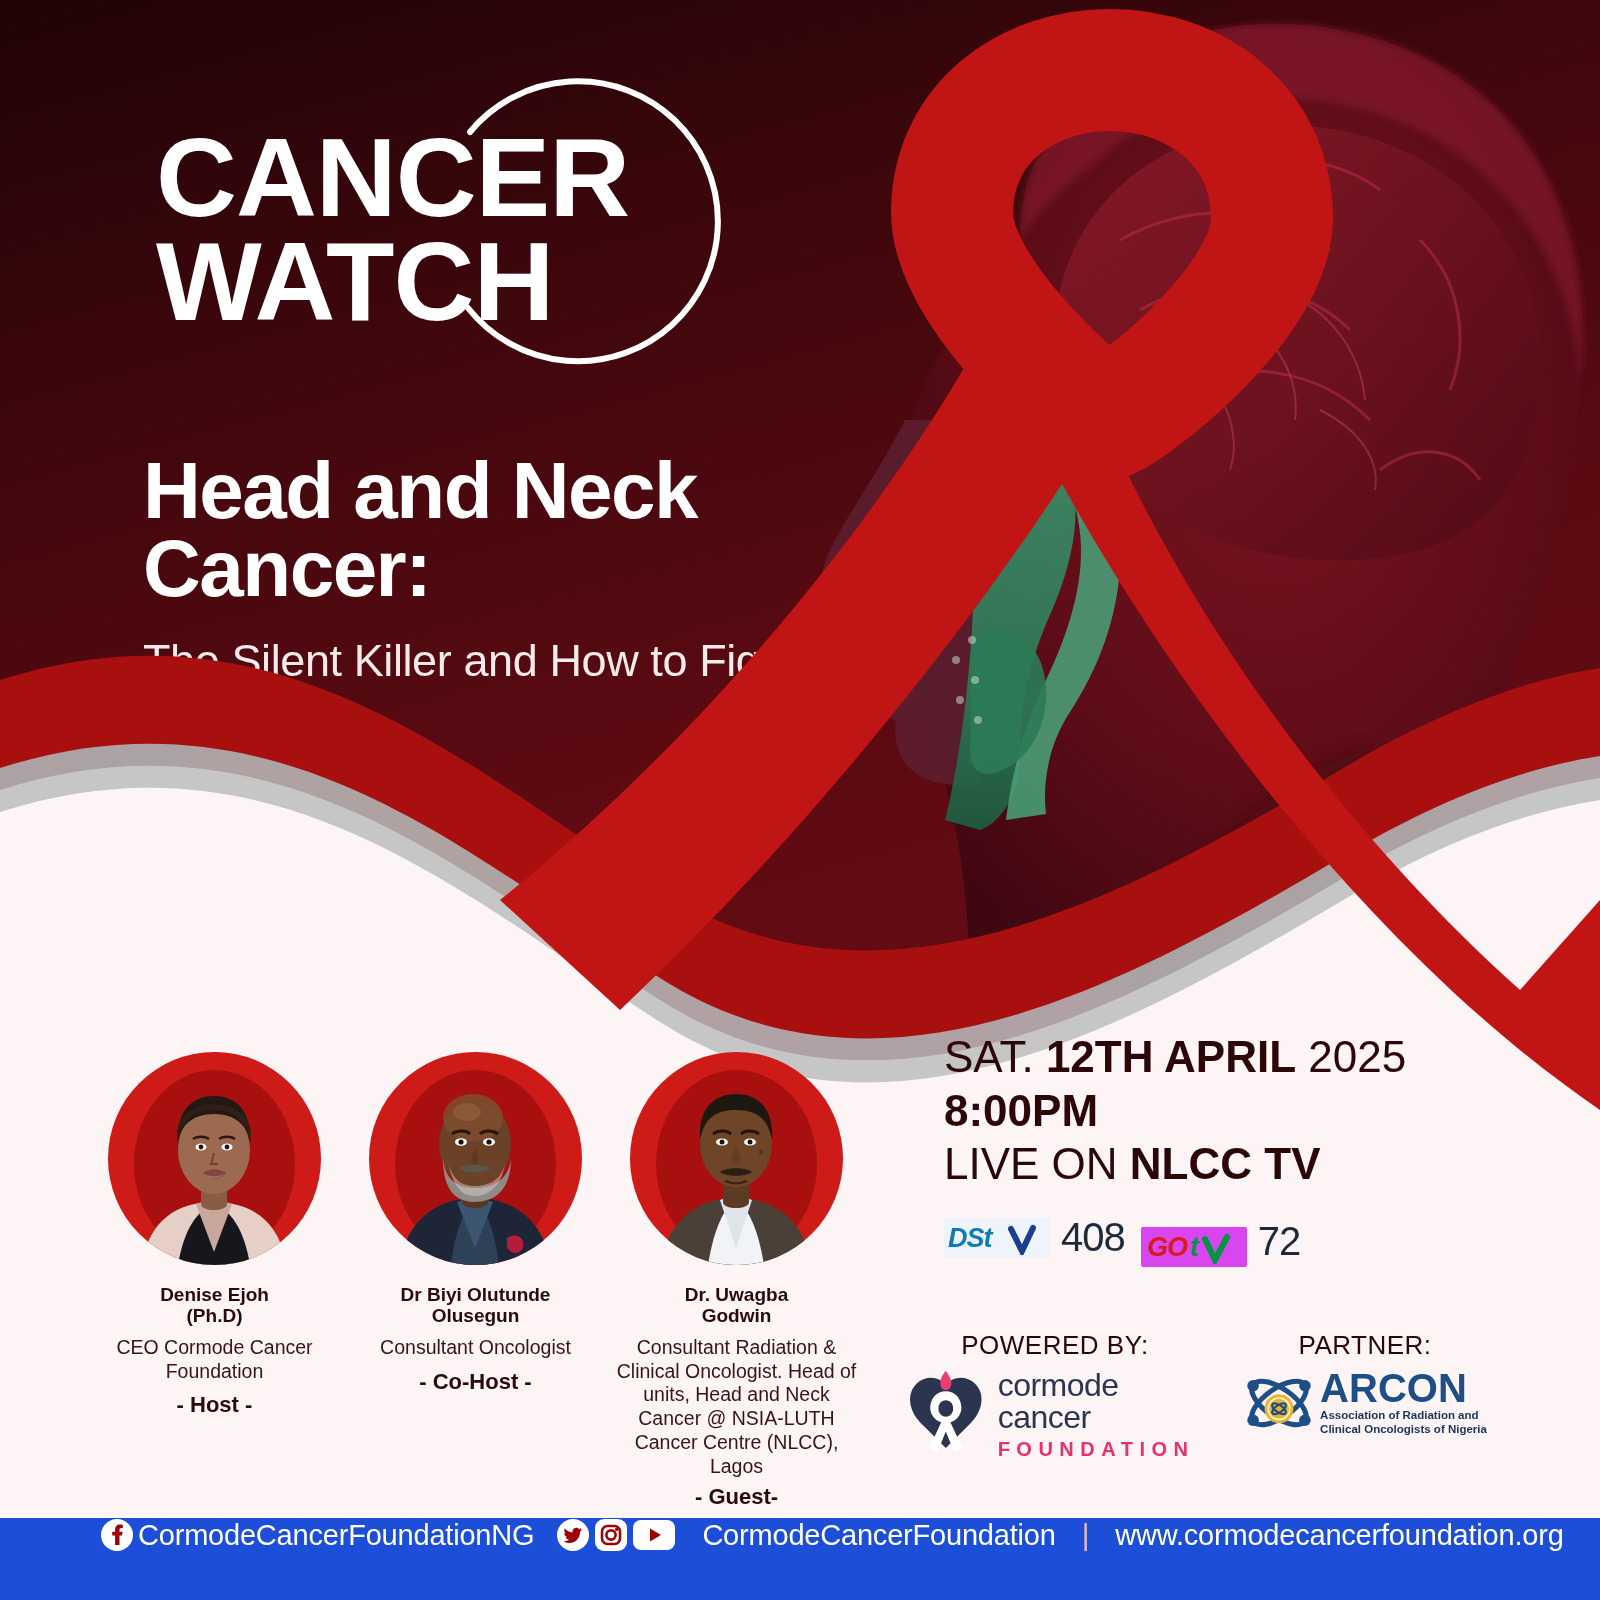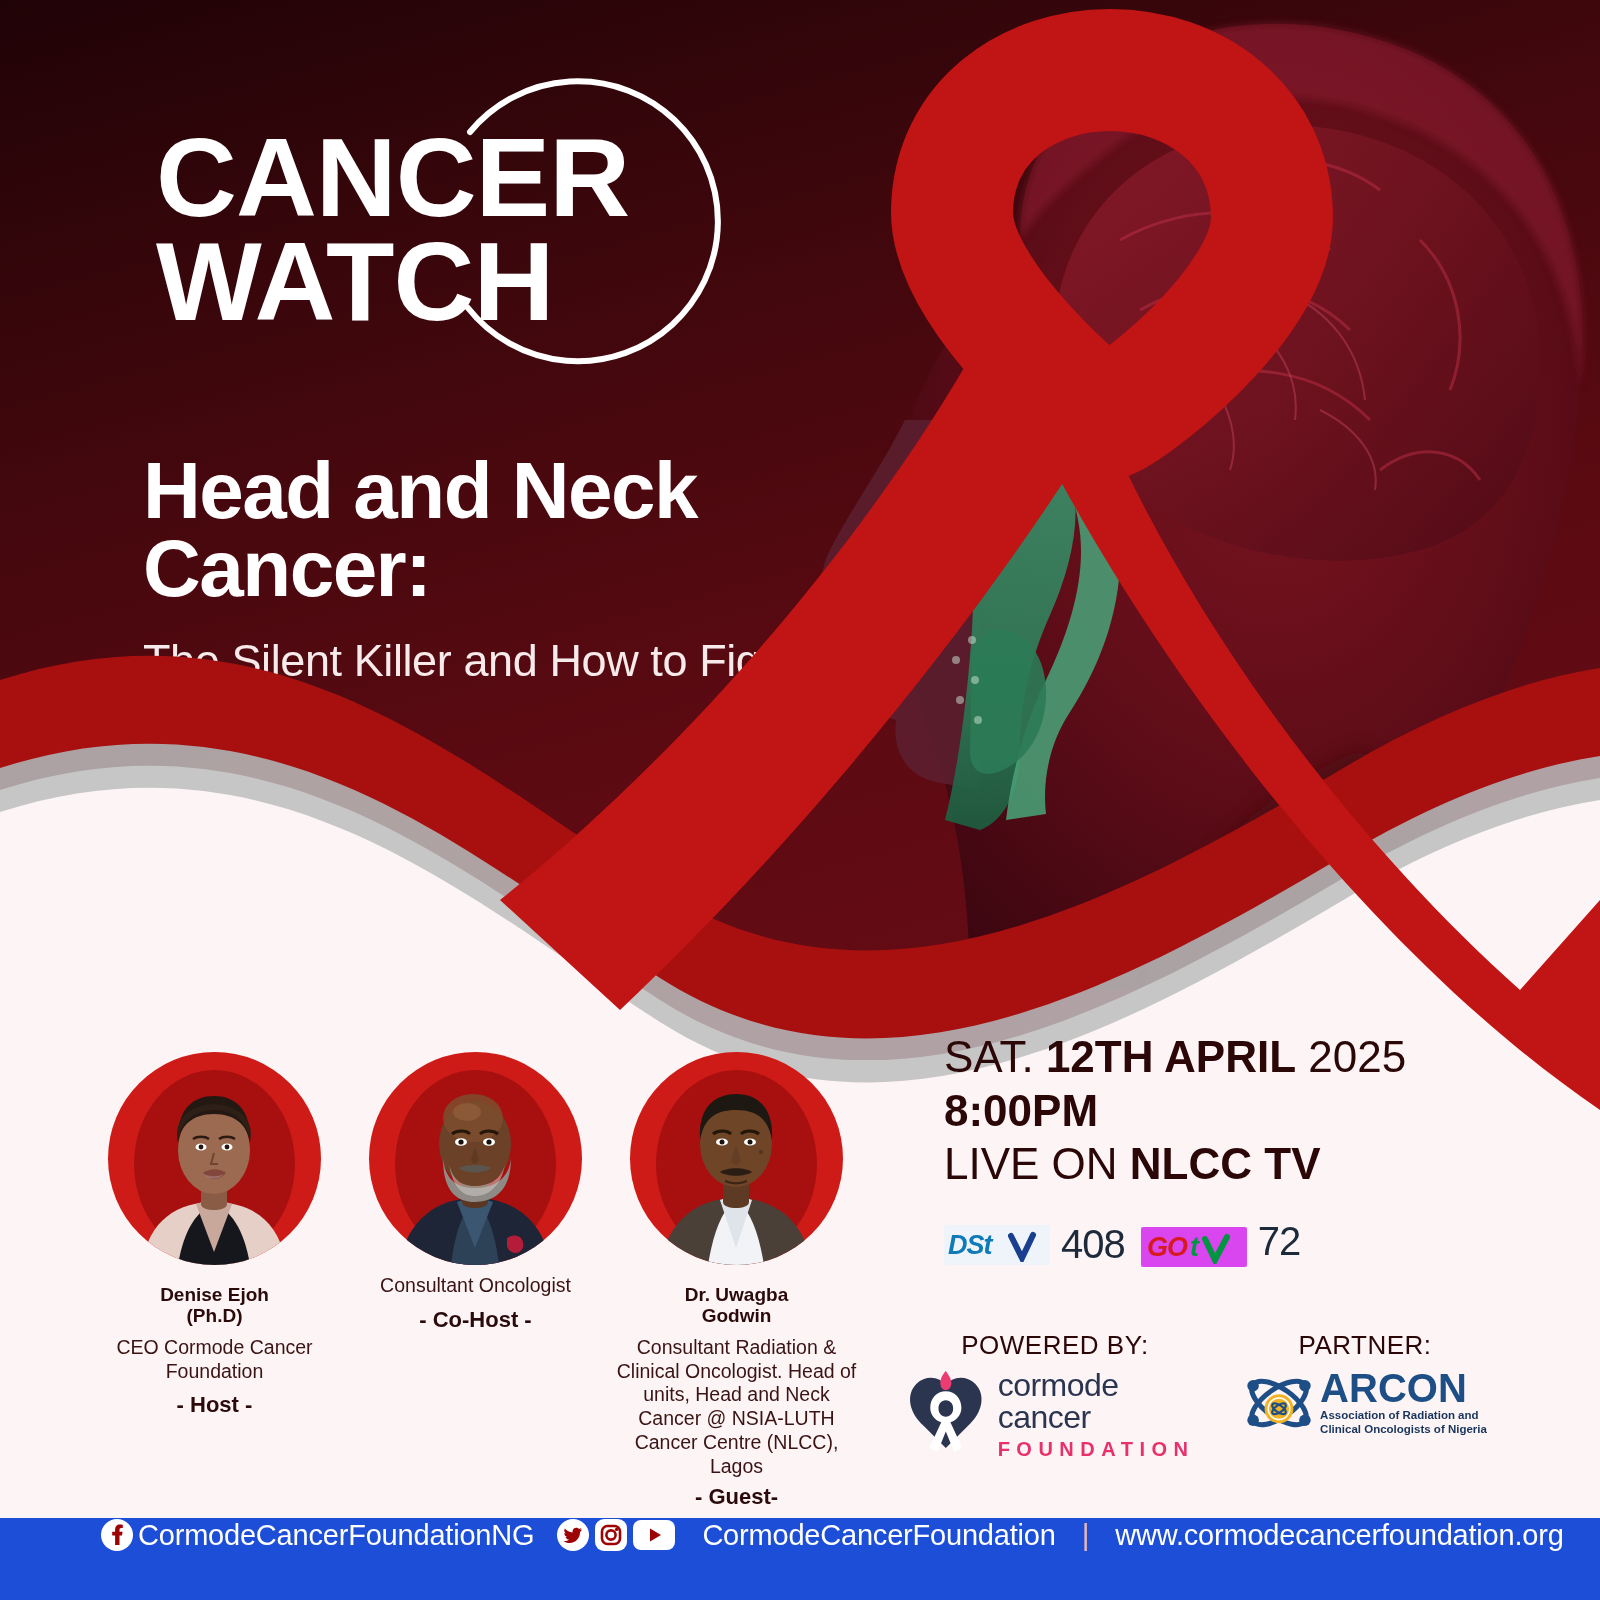--- a/index.html
+++ b/index.html
@@ -54,21 +54,21 @@
   .sp-name{margin-top:20px;color:#2a0a0a;font-size:19px;font-weight:bold;line-height:1.1;}
   .sp-role{margin-top:9px;color:#3a1414;font-size:19.5px;line-height:1.22;}
   .sp-tag{margin-top:9px;color:#2a0a0a;font-size:22px;font-weight:bold;}
   .sp-tag.tight{margin-top:6px;}
 
   
   .broadcast{position:absolute;left:944px;top:1030px;width:620px;color:#2b0708;}
   .bline{font-size:44px;letter-spacing:0px;line-height:1.22;white-space:nowrap;}
   .bline b{font-weight:bold;}
   .bline.time{font-weight:bold;}
-  .channels{margin-top:24px;display:flex;align-items:flex-end;gap:16px;}
+  .channels{margin-top:24px;display:flex;align-items:flex-start;gap:16px;}
   .chan{display:flex;align-items:center;gap:11px;}
   .chan .num{font-size:40px;color:#1d2a3a;font-weight:normal;letter-spacing:-1px;}
   .dstv-box{background:#eef4f9;padding:3px 6px 3px 4px;border-radius:2px;display:flex;align-items:center;}
   .gotv-box{background:#d946ef;padding:3px 6px;border-radius:2px;display:flex;align-items:center;margin-top:12px;}
 
   
   .sponsors{position:absolute;left:900px;top:1330px;width:620px;display:flex;}
   .sp-block{flex:1;text-align:center;}
   .sp-head{font-size:26px;color:#2b0708;letter-spacing:0.5px;}
   .sp-logo-row{margin-top:6px;display:flex;align-items:center;justify-content:center;}
@@ -305,20 +305,24 @@
           <path d="M106 96 C102 106 100 110 106 112 C112 110 110 106 106 96 Z" fill="#57331d" opacity="0.6"></path>
 
           <path d="M74 106 C74 140 88 150 106 150 C124 150 142 140 142 106
                    C140 126 126 136 106 136 C86 136 76 126 74 106 Z" fill="#8e8b86"></path>
           <path d="M80 112 C84 136 94 144 106 144 C118 144 132 136 136 112
                    C132 128 120 134 106 134 C92 134 84 128 80 112 Z" fill="#cfcbc5" opacity="0.55"></path>
 
           <path d="M90 116 C97 112 115 112 122 116 C115 122 97 122 90 116 Z" fill="#5a564f"></path>
         </svg>
       </div>
+      <div class="sp-name">
+        <span>Dr Biyi Olutunde</span><br>
+        <span>Olusegun</span>
+      </div>
       <div class="sp-role">Consultant Oncologist</div>
       <div class="sp-tag">- Co-Host -</div>
     </div>
 
     <div class="speaker">
       <div class="portrait">
         <div class="inner-ring"></div>
         <svg viewBox="0 0 213 213">
           <path d="M30 213 C38 166 70 146 106 146 C142 146 174 166 182 213 Z" fill="#4b4038"></path>
           <path d="M78 213 C84 176 94 156 106 148 C118 156 128 176 134 213 Z" fill="#f2f3f6"></path>

